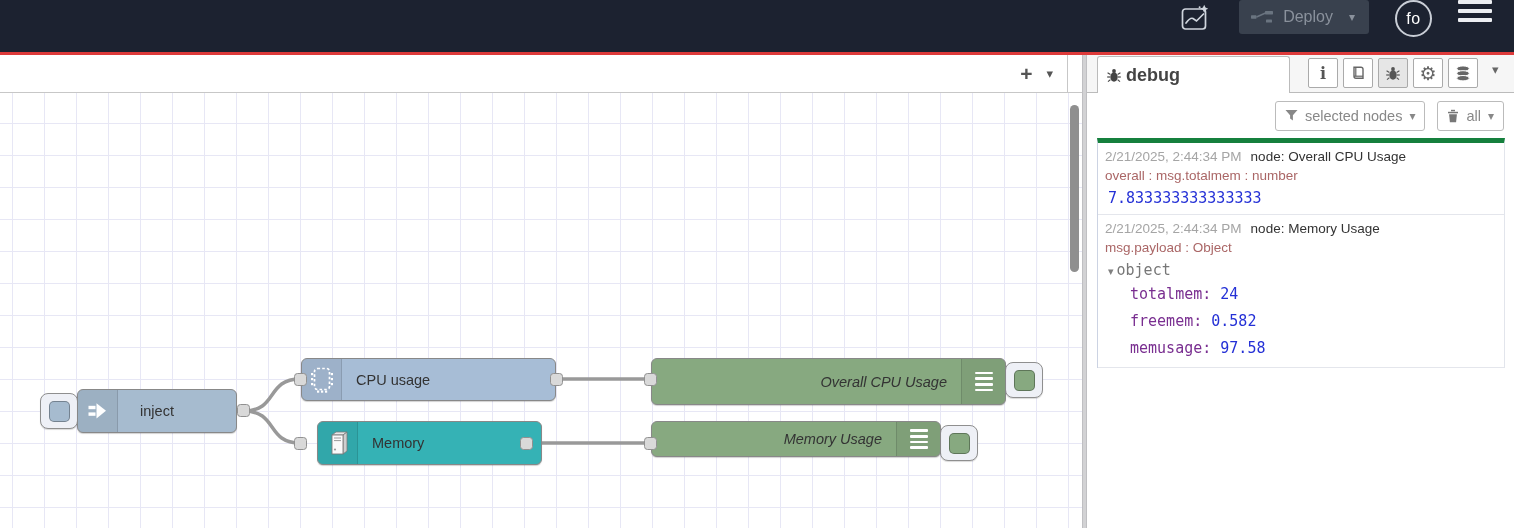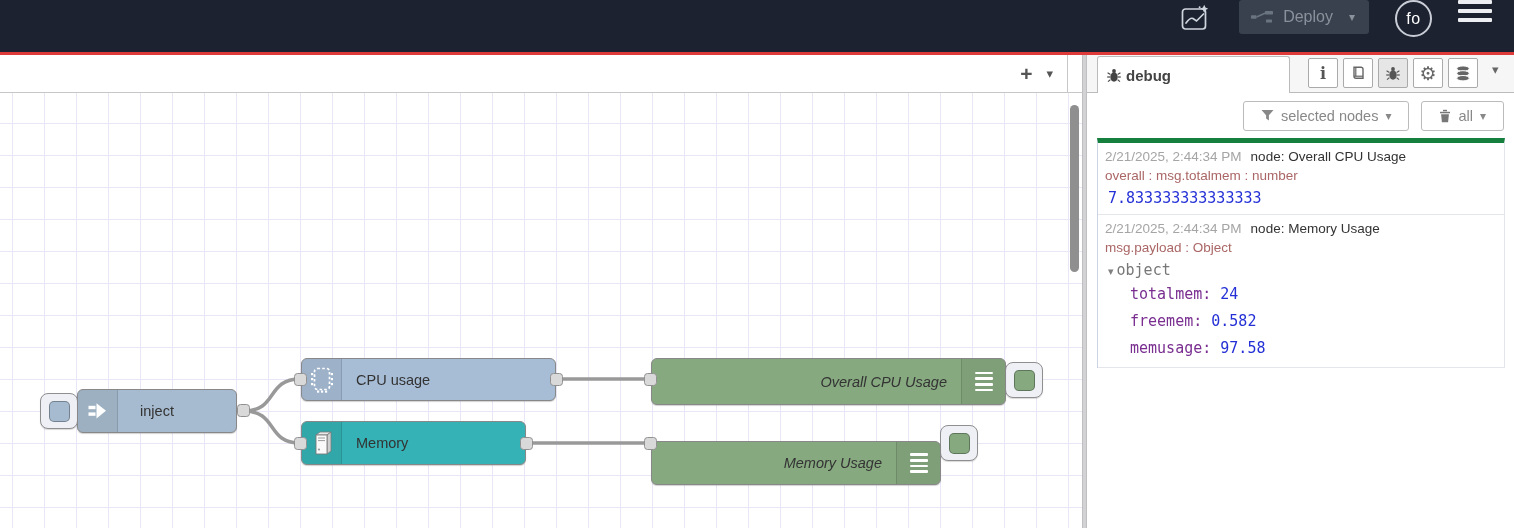--- a/index.html
+++ b/index.html
@@ -42,44 +42,44 @@
   .icon-right { right:0; width:44px; border-left:1px solid rgba(0,0,0,0.12); border-radius:0 5px 5px 0; }
 
   .port { position:absolute; width:13px; height:13px; background:#d9d9d9; border:1px solid #919191; border-radius:3.5px; cursor:crosshair; }
 
   .side-btn { position:absolute; width:38px; height:36px; background:#eef0f6; border:1px solid #8f8f8f; border-radius:8px; display:flex; align-items:center; justify-content:center; cursor:pointer; box-shadow:0 1px 1px rgba(0,0,0,0.15); }
   .side-btn .inner { width:21px; height:21px; border:1px solid rgba(0,0,0,0.3); border-radius:5px; }
 
   .n-inject { left:77px; top:296px; width:160px; height:44px; background:#a6bbcf; }
   .n-inject .node-label { flex:1; text-align:center; }
   .n-cpu    { left:301px; top:265px; width:255px; height:43px; background:#a7bdd6; }
-  .n-mem    { left:301px; top:328px; width:225px; height:44px; background:#35b2b5; }
+  .n-mem    { left:317px; top:328px; width:225px; height:44px; background:#35b2b5; }
   .n-cpu .node-label, .n-mem .node-label { padding-left:54px; }
   .n-dbg1   { left:651px; top:265px; width:355px; height:47px; background:#87a980; }
-  .n-dbg2   { left:651px; top:348px; width:290px; height:44px; background:#87a980; }
+  .n-dbg2   { left:651px; top:328px; width:290px; height:36px; background:#87a980; }
   .n-dbg1 .node-label, .n-dbg2 .node-label { flex:1; text-align:right; padding-right:58px; font-style:italic; }
 
   .dbg-lines { display:flex; flex-direction:column; gap:3px; }
   .dbg-lines i { display:block; width:18px; height:2.6px; background:#fff; border-radius:1px; }
 
   .cv-scroll-thumb { position:absolute; right:3px; top:12px; width:9px; height:167px; background:#8f8f8f; border-radius:5px; cursor:pointer; }
 
   
   .sb-tabbar { height:38px; background:#f6f6f6; border-bottom:1px solid #bbb; display:flex; align-items:flex-end; }
   .sb-tab { margin-left:10px; width:193px; height:37px; background:#fff; border:1px solid #bbb; border-bottom:none; border-radius:3px 3px 0 0; display:flex; align-items:center; gap:5px; padding-left:9px; margin-bottom:-1px; cursor:pointer; }
-  .sb-tab-label { font-size:15px; font-weight:bold; color:#444; }
+  .sb-tab-label { font-size:18px; font-weight:bold; color:#444; }
   .sb-iconbtns { display:flex; align-items:center; gap:5px; margin-left:18px; padding-bottom:4px; }
   .icon-btn { width:30px; height:30px; background:#fff; border:1px solid #aaa; border-radius:2px; display:flex; align-items:center; justify-content:center; cursor:pointer; color:#666; }
   .icon-btn.sel { background:#e6e6e6; }
   .icon-btn .info-glyph { font-family:"DejaVu Serif", serif; font-weight:bold; font-size:16px; color:#555; }
   .icon-btn .gear-glyph { font-size:19px; line-height:1; color:#666; }
   .sb-tab-caret { color:#666; font-size:13px; margin-left:9px; padding-bottom:8px; cursor:pointer; }
 
   .sb-toolbar { height:45px; display:flex; align-items:center; justify-content:flex-end; gap:12px; padding:0 10px; }
-  .tool-btn { height:30px; background:#fff; border:1px solid #bbb; border-radius:3px; color:#888; font-size:14.5px; display:flex; align-items:center; gap:7px; padding:0 17px; cursor:pointer; }
+  .tool-btn { height:30px; background:#fff; border:1px solid #bbb; border-radius:3px; color:#888; font-size:14.5px; display:flex; align-items:center; gap:7px; padding:0 9px; cursor:pointer; }
   .tool-btn .t-caret { font-size:12px; color:#888; }
 
   .messages { margin:0 9px 0 10px; border-top:5px solid #15803d; border-left:1px solid #ccd3e3; border-right:1px solid #e2e5ec; }
   .msg { border-bottom:1px solid #e4e6ec; padding:4px 7px 5px; }
   .msg-meta { font-size:13.5px; color:#a5a5a5; line-height:19px; }
   .msg-node { color:#333; margin-left:9px; }
   .msg-topic { font-size:13.5px; color:#aa6666; line-height:19px; }
   .mono { font-family:"DejaVu Sans Mono", monospace; }
   .msg-value { font-size:15px; color:#2430d6; padding:4px 0 2px 3px; }
   .obj-row { font-size:15px; padding:4px 0 2px 3px; cursor:pointer; }

